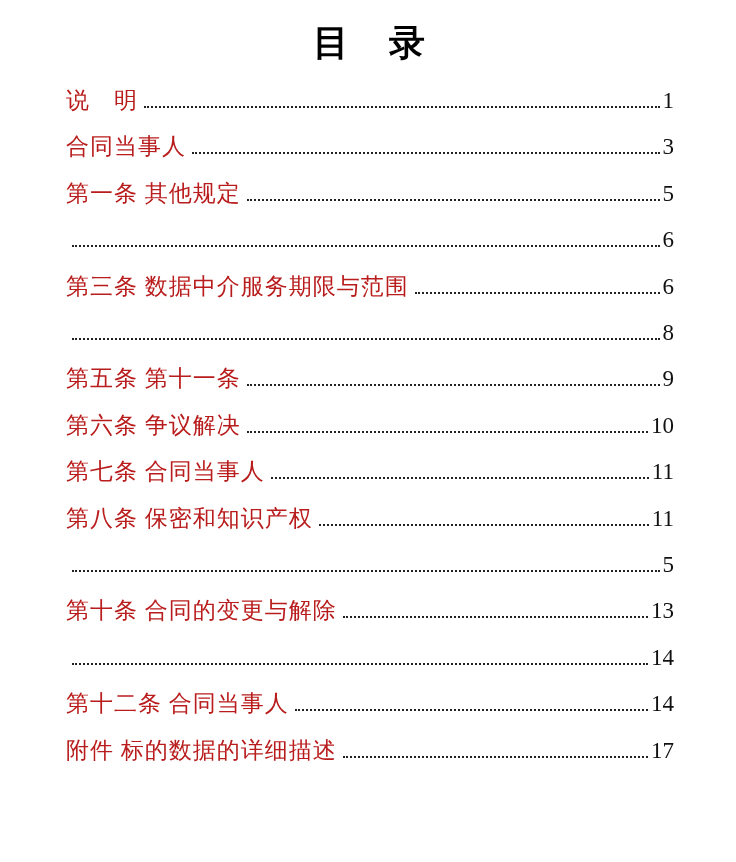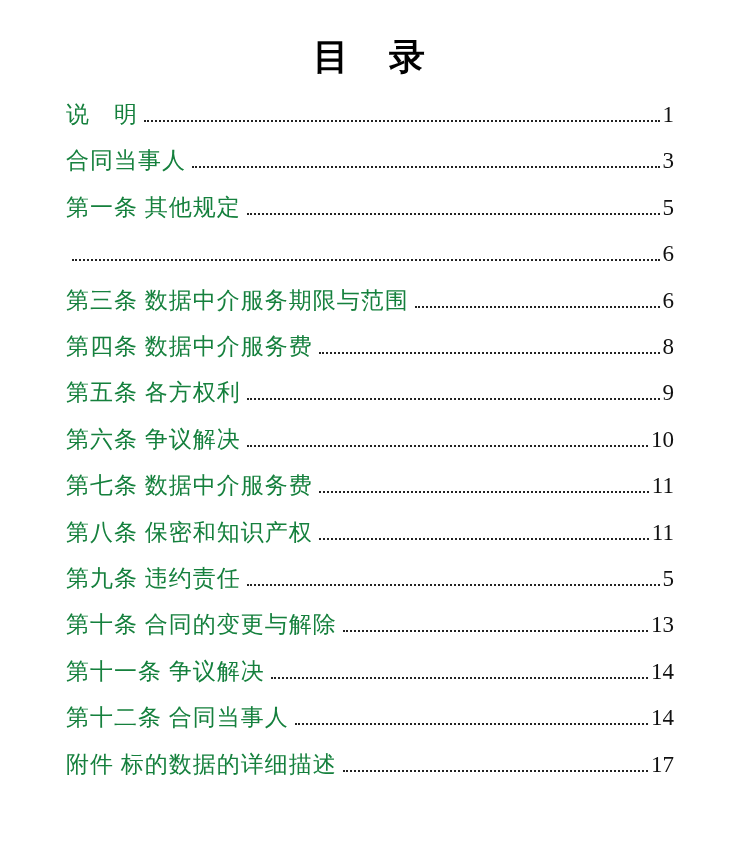--- a/index.html
+++ b/index.html
@@ -16,41 +16,41 @@
   }
   .doc {
     box-sizing: border-box;
     width: 736px;
     height: 862px;
     padding: 0 62px 0 66px;
     background: #ffffff;
   }
   .title {
     margin: 0;
-    padding-top: 34px;
+    padding-top: 20px;
     height: 46px;
     line-height: 46px;
     text-align: center;
     font-size: 36px;
     font-weight: bold;
     color: #000000;
     letter-spacing: 2px;
   }
   .toc {
     margin-top: 12px;
   }
   .toc-row {
     display: flex;
     align-items: baseline;
   }
   .toc-label {
     white-space: nowrap;
     font-size: 23px;
     line-height: 46.4px;
-    color: #15803d;
+    color: #b91c1c;
     letter-spacing: 1px;
   }
   .leader {
     flex: 1 1 auto;
     height: 0;
     margin: 0 3px 0 6px;
     border-bottom: 2px dotted #222222;
     min-width: 20px;
   }
   .toc-page {
@@ -90,63 +90,60 @@
     <span class="toc-page">6</span>
   </div>
 
   <div class="toc-row">
     <span class="toc-label">第三条 数据中介服务期限与范围</span>
     <span class="leader"></span>
     <span class="toc-page">6</span>
   </div>
 
   <div class="toc-row">
-    <span class="toc-label">第四条 数据中介服务费</span>
     <span class="leader"></span>
     <span class="toc-page">8</span>
   </div>
 
   <div class="toc-row">
-    <span class="toc-label">第五条 各方权利</span>
+    <span class="toc-label">第五条 第十一条</span>
     <span class="leader"></span>
     <span class="toc-page">9</span>
   </div>
 
   <div class="toc-row">
     <span class="toc-label">第六条 争议解决</span>
     <span class="leader"></span>
     <span class="toc-page">10</span>
   </div>
 
   <div class="toc-row">
-    <span class="toc-label">第七条 数据中介服务费</span>
+    <span class="toc-label">第七条 合同当事人</span>
     <span class="leader"></span>
     <span class="toc-page">11</span>
   </div>
 
   <div class="toc-row">
     <span class="toc-label">第八条 保密和知识产权</span>
     <span class="leader"></span>
     <span class="toc-page">11</span>
   </div>
 
   <div class="toc-row">
-    <span class="toc-label">第九条 违约责任</span>
     <span class="leader"></span>
     <span class="toc-page">5</span>
   </div>
 
   <div class="toc-row">
     <span class="toc-label">第十条 合同的变更与解除</span>
     <span class="leader"></span>
     <span class="toc-page">13</span>
   </div>
 
   <div class="toc-row">
-    <span class="toc-label">第十一条 争议解决</span>
     <span class="leader"></span>
     <span class="toc-page">14</span>
   </div>
 
   <div class="toc-row">
     <span class="toc-label">第十二条 合同当事人</span>
     <span class="leader"></span>
     <span class="toc-page">14</span>
   </div>
 

